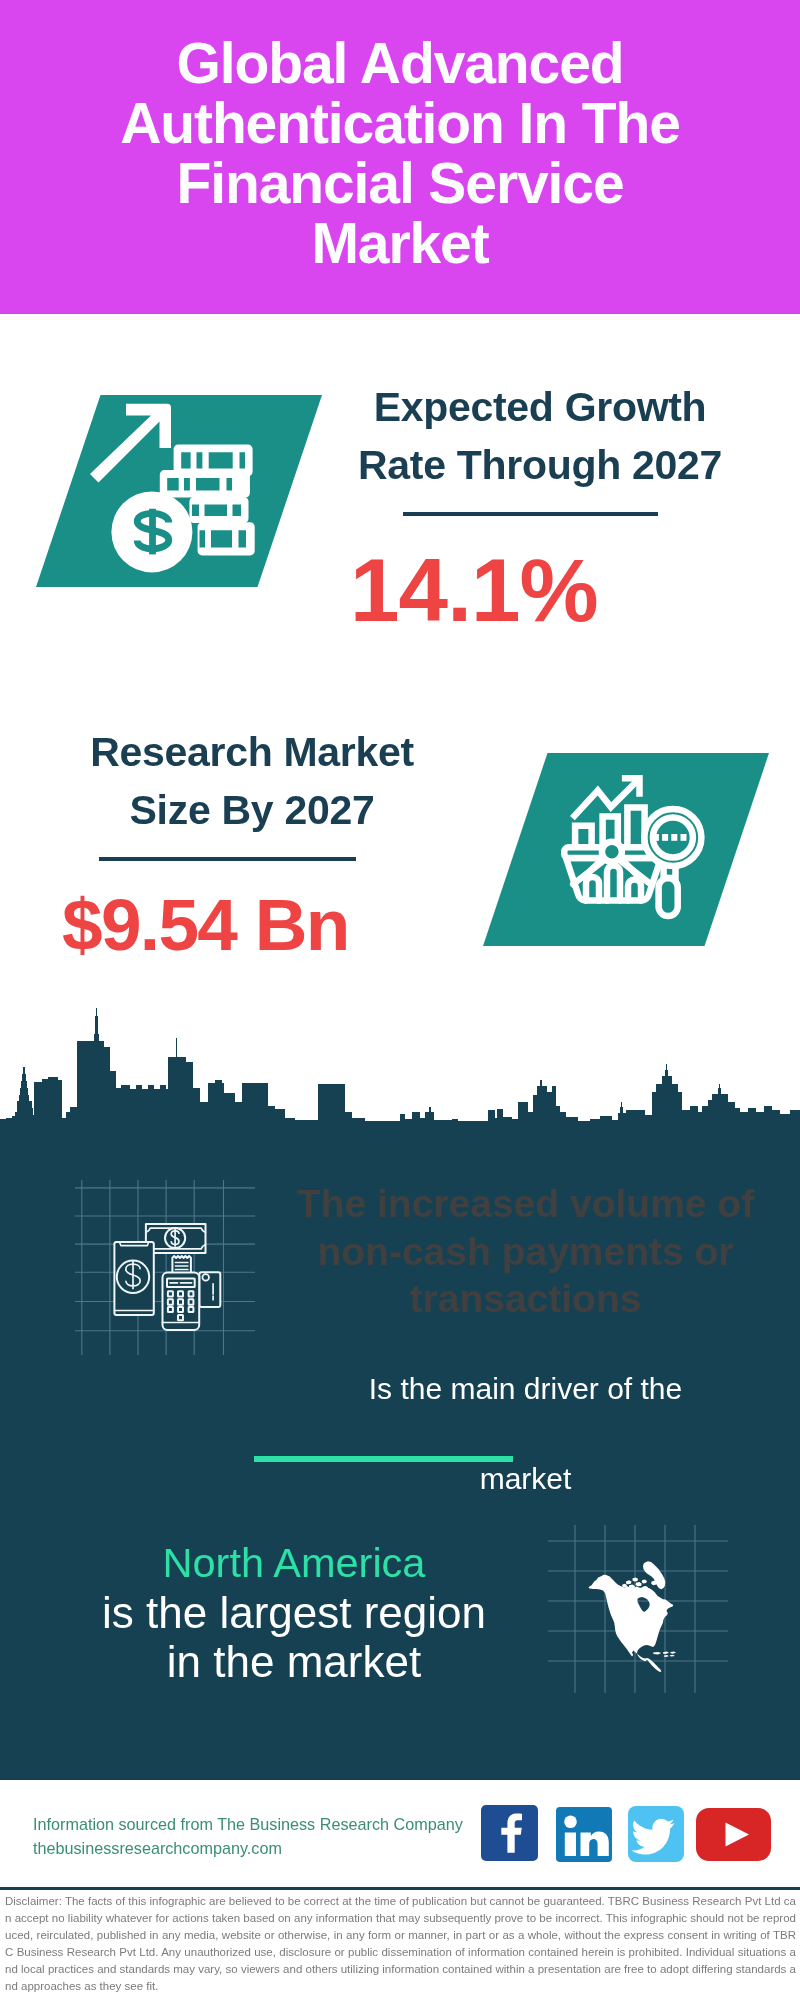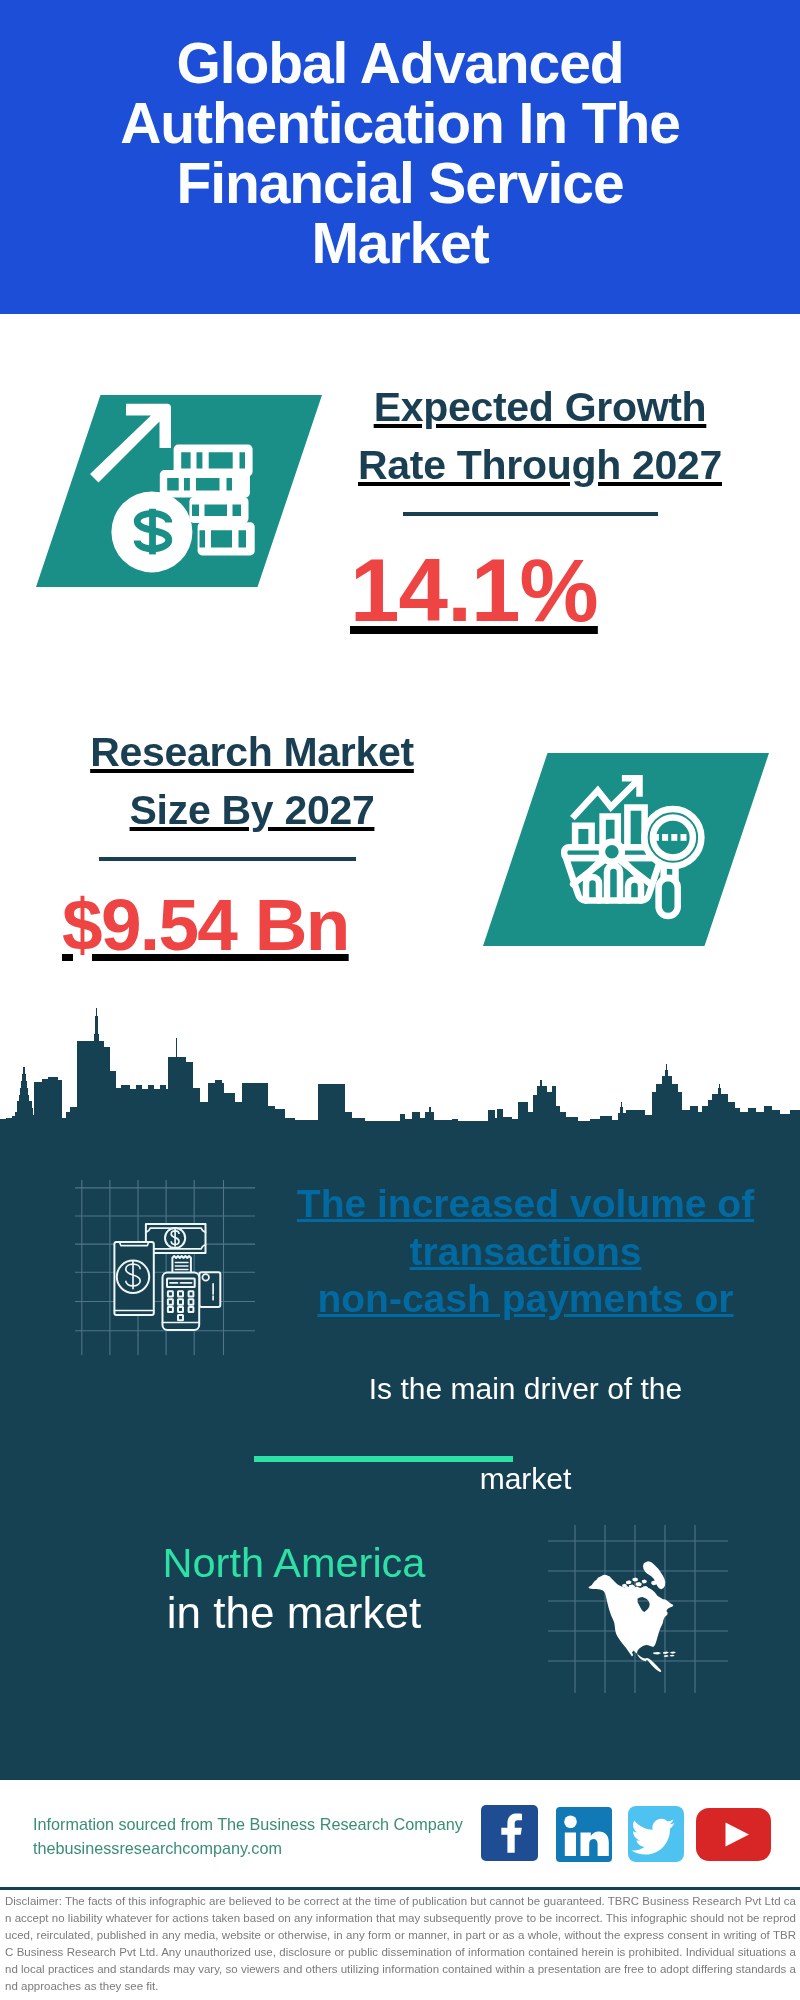--- a/index.html
+++ b/index.html
@@ -2,56 +2,56 @@
 <html><head>
 <meta charset="utf-8">
 <style>
   * { box-sizing:border-box; margin:0; padding:0; }
   html,body { width:800px; height:2000px; }
   body { font-family:"Liberation Sans", sans-serif; background:#ffffff; overflow:hidden;
          -webkit-font-smoothing:antialiased; }
   .page { position:relative; width:800px; height:2000px; background:#fff; overflow:hidden; }
 
   
-  .hdr { position:absolute; left:0; top:0; width:800px; height:314px; background:#1d4ed8; }
+  .hdr { position:absolute; left:0; top:0; width:800px; height:314px; background:#d946ef; }
   .hdr-title { position:absolute; left:0; top:33px; width:800px; text-align:center;
                color:#fcfdfd; font-size:57px; font-weight:bold; line-height:60px;
                letter-spacing:-1.1px; white-space:nowrap; }
 
   
   .para { position:absolute; background:#1a8f88; }
   .para-1 { left:36px; top:395px; width:286px; height:192px;
             clip-path:polygon(64.5px 0, 286px 0, 221.5px 192px, 0 192px); }
   .para-2 { left:483px; top:753px; width:286px; height:193px;
             clip-path:polygon(64.5px 0, 286px 0, 221.5px 193px, 0 193px); }
   .para svg { position:absolute; }
 
-  .stat { position:absolute;text-decoration:underline; }
+  .stat { position:absolute; }
   .stat-label { color:#1a3f52; font-weight:bold; font-size:41px; line-height:57.5px;
                 text-align:center; white-space:nowrap; letter-spacing:-0.3px; }
   .stat-rule { background:#1a3f52; height:4px; position:relative; }
   .stat-value { color:#ef4444; font-weight:bold; text-align:left; white-space:nowrap; }
 
   .s1 { left:350px; top:379px; width:380px; }
   .s1 .stat-rule { width:255px; margin-top:18px; left:53px; }
   .s1 .stat-value { margin-top:30px; font-size:89px; line-height:89px; letter-spacing:-0.9px; }
 
   .s2 { left:62px; top:724px; width:380px; }
   .s2 .stat-rule { width:257px; margin-top:18px; left:37px; }
   .s2 .stat-value { margin-top:27px; font-size:73px; line-height:73px; letter-spacing:-1.7px; }
 
   
   .dark { position:absolute; left:0; top:1121px; width:800px; height:659px; background:#164152; }
   .skyline { position:absolute; left:0; top:1000px; width:800px; height:125px; display:block; }
 
   
   .drv-icon { position:absolute; left:75px; top:1180px; width:180px; height:175px; }
   .drv-text { position:absolute; left:275.5px; top:1180px; width:500px; text-align:center; }
-  .drv-hi { color:#0369a1; font-weight:bold; font-size:39px; line-height:47.7px;
-            display:block; white-space:nowrap;text-decoration:underline; }
+  .drv-hi { color:#404040; font-weight:bold; font-size:39px; line-height:47.7px;
+            display:block; white-space:nowrap; }
   .drv-lo { color:#ffffff; font-size:30px; line-height:47.7px; display:block; white-space:nowrap;margin-top:42px; }
   .drv-bar { position:absolute; left:253.6px; top:1456px; width:259px; height:6px; background:#2ce0a6; }
 
   
   .reg-text { position:absolute; left:44px; top:1538px; width:500px; text-align:center; }
   .reg-hi { color:#2ce0a6; font-weight:normal; font-size:41.5px; line-height:49.7px;
             display:block; white-space:nowrap; }
   .reg-lo { color:#ffffff; font-size:44px; line-height:49.7px; display:block; white-space:nowrap; }
   .reg-map { position:absolute; left:548px; top:1525px; width:180px; height:168px; }
 
@@ -276,22 +276,22 @@
       <path d="M 100.1 48.6 L 100.1 66.8"></path>
       <path d="M 65.2 89.2 C 65.2 86.2 62 84.2 58 84.2 C 54 84.2 50.8 86.2 50.8 89.2
                C 50.8 92.2 54 93.8 58 95 C 62 96.2 65.2 97.8 65.2 100.8
                C 65.2 103.8 62 105.8 58 105.8 C 54 105.8 50.8 103.8 50.8 100.8"></path>
       <path d="M 58 80.8 L 58 109.2"></path>
     </g>
   </svg>
 
   <div class="drv-text">
     <span class="drv-hi">The increased volume of</span>
+    <span class="drv-hi">non-cash payments or</span>
     <span class="drv-hi">transactions</span>
-    <span class="drv-hi">non-cash payments or</span>
     <span class="drv-lo">Is the main driver of the</span>
     <span class="drv-lo">market</span>
   </div>
   <div class="drv-bar"></div>
 
   <svg class="reg-map" viewBox="0 0 180 168" width="180" height="168">
     <g stroke="#4f7689" stroke-width="1.1" fill="none">
       <path d="M 27 0 L 27 168"></path>
         <path d="M 57 0 L 57 168"></path>
         <path d="M 87 0 L 87 168"></path>
@@ -319,20 +319,21 @@
       <path d="M 105.1 127.5 L 110.1 126.9 L 113.2 128.1 L 110.1 129.4 L 105.5 129 Z"></path>
       <path d="M 115.1 127.2 L 118.9 126.6 L 121 127.8 L 117.6 129 L 114.9 128.5 Z"></path>
       <path d="M 122.6 126.9 L 126 126.5 L 128 127.8 L 124.5 128.8 L 122.2 128.1 Z"></path>
       <path d="M 116 130.6 L 119.2 130 L 120.8 131.2 L 117.6 131.9 L 115.8 131.5 Z"></path>
       <path d="M 122 130.2 L 125.1 129.8 L 126.8 131 L 123.5 131.6 L 121.8 131.1 Z"></path>
     </g>
   </svg>
 
   <div class="reg-text">
     <span class="reg-hi">North America</span>
+    <span class="reg-lo">is the largest region</span>
     <span class="reg-lo">in the market</span>
   </div>
 
   <div class="foot">
     
     </div>
 
   </div>
   <div class="foot-src">
       <div>Information sourced from The Business Research Company</div>

